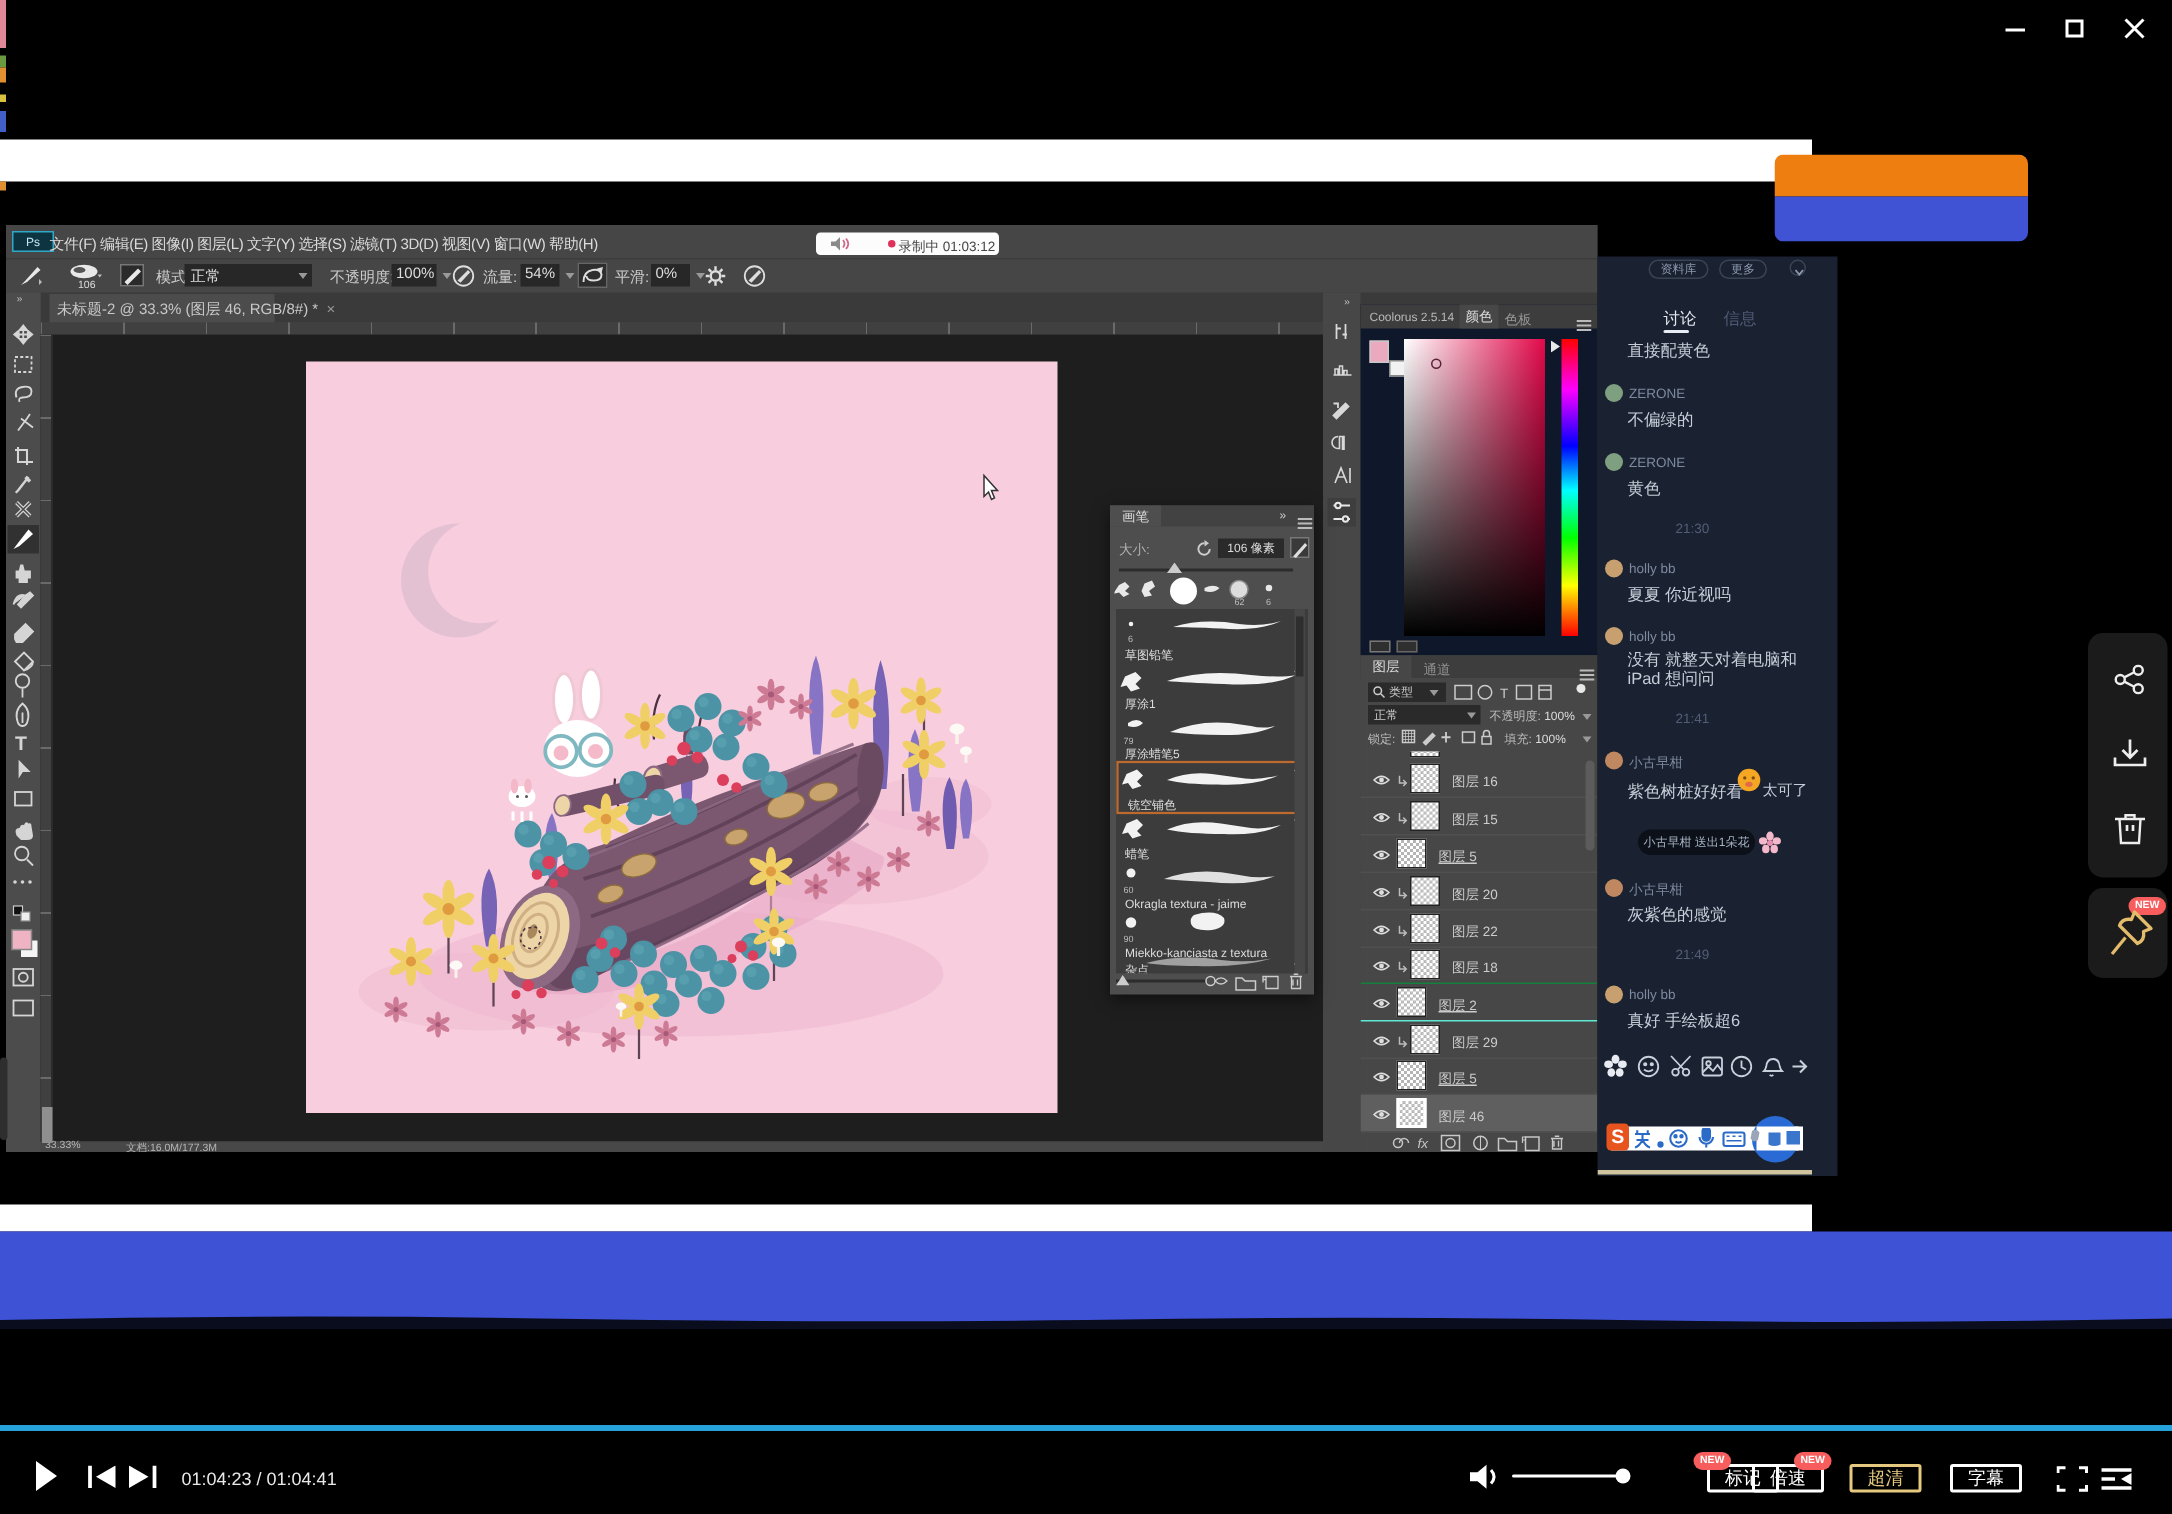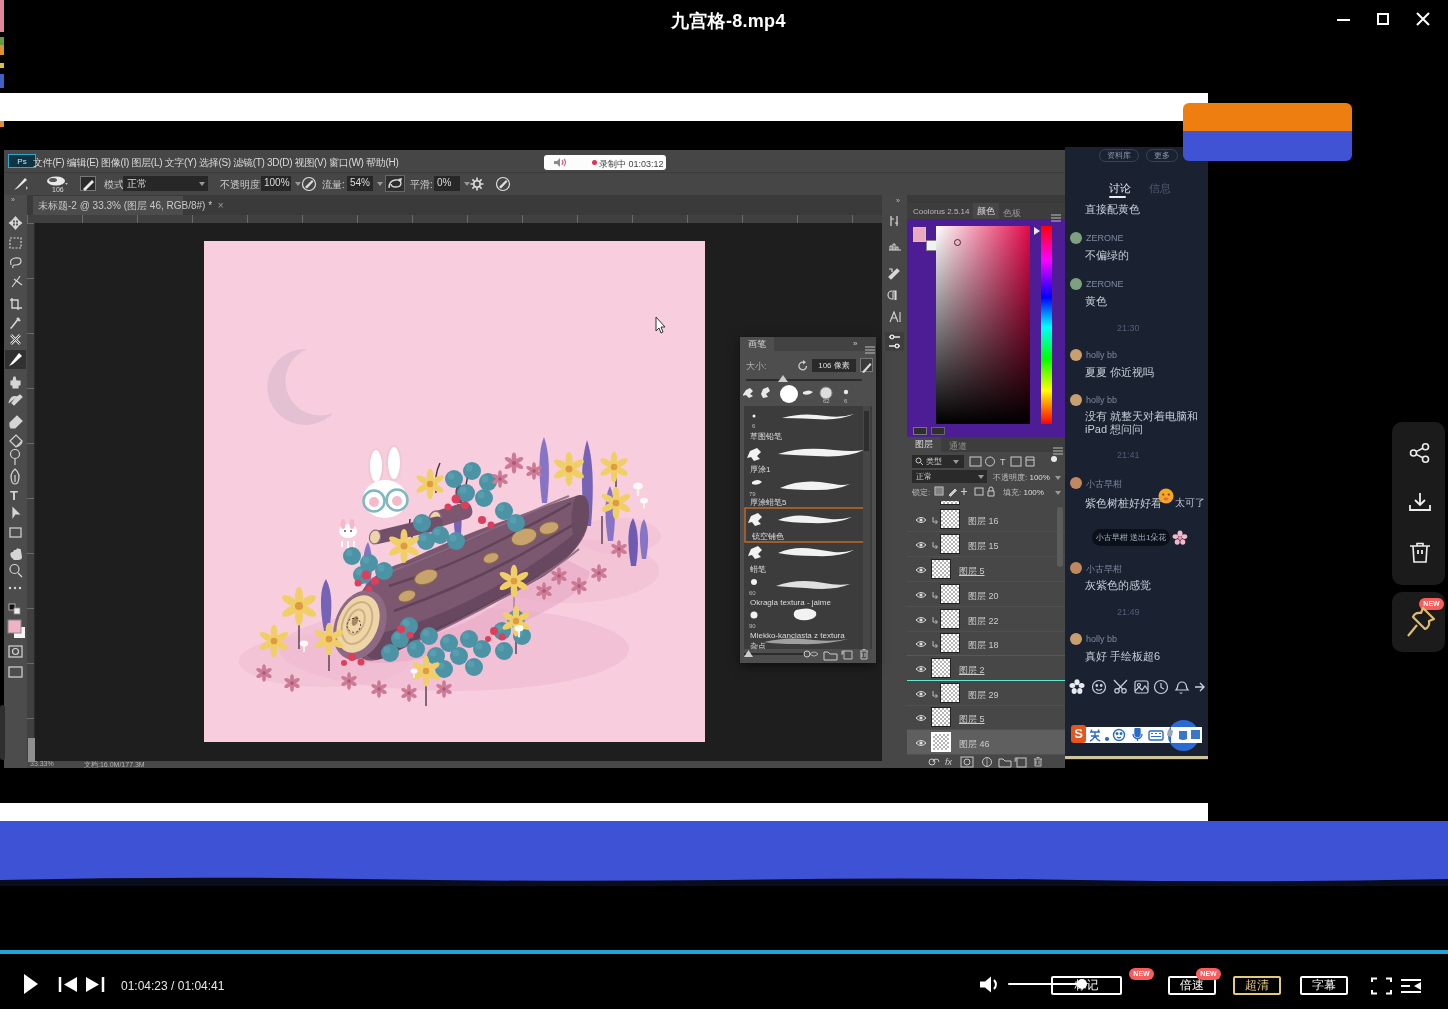--- a/index.html
+++ b/index.html
@@ -7,21 +7,20 @@
 .abs{position:absolute;}
 #stage{position:relative;width:1448px;height:1009px;background:#000;}
 .dna{position:absolute;width:0;height:0;border-left:3px solid transparent;border-right:3px solid transparent;border-top:4px solid #999;}
 .checker{background-color:#fff;background-image:linear-gradient(45deg,#b5b5b5 25%,transparent 25%,transparent 75%,#b5b5b5 75%),linear-gradient(45deg,#b5b5b5 25%,transparent 25%,transparent 75%,#b5b5b5 75%);background-size:4px 4px;background-position:0 0,2px 2px;}
 </style>
 </head>
 <body>
 <div id="stage">
 
 <div class="abs" style="left:0;top:0;width:1448px;height:40px;">
-  <div class="abs" style="left:671px;top:9px;width:400px;font-size:18px;font-weight:bold;color:#fff;letter-spacing:.3px;">九宫格-8.mp4</div>
 
   <div class="abs" style="left:1337px;top:19px;width:13px;height:2px;background:#fff;"></div>
 
   <div class="abs" style="left:1377px;top:13px;width:12px;height:12px;border:2px solid #fff;"></div>
 
   <svg class="abs" style="left:1415px;top:11px;" width="16" height="16">
         <path d="M2 2 L14 14 M14 2 L2 14" stroke="#fff" stroke-width="2"></path>
       </svg>
 </div>
 
@@ -402,21 +401,21 @@
     </g>
     <rect x="3" y="137" width="19" height="19" fill="#3e3e3e"></rect>
     <g stroke="#e8e8e8" fill="none" stroke-width="1.3">
       <path d="M7 142 h11 M7 151 h11"></path>
             <circle cx="10" cy="142" r="1.8" fill="#3e3e3e"></circle>
             <circle cx="15" cy="151" r="1.8" fill="#3e3e3e"></circle>
     </g>
   </svg>
   </div>
 
-  <div class="abs" id="colorpanel" style="left:903px;top:53px;width:158px;height:234px;background:#4c1d95;">
+  <div class="abs" id="colorpanel" style="left:903px;top:53px;width:158px;height:234px;background:#0f172a;">
     <div class="abs" style="left:0;top:0;width:158px;height:16px;background:#3d3d3d;"></div>
     <div class="abs" style="left:6px;top:4px;font-size:8px;color:#b8b8b8;">Coolorus 2.5.14</div>
     <div class="abs" style="left:66px;top:0;width:26px;height:16px;background:#474747;color:#ddd;font-size:9px;text-align:center;line-height:16px;">颜色</div>
     <div class="abs" style="left:96px;top:4px;font-size:9px;color:#989898;">色板</div>
     <div class="abs" style="left:144px;top:5px;"><svg width="10" height="8" viewBox="0 0 10 8">
             <path d="M0 1 H10 M0 4 H10 M0 7 H10" stroke="#bbb" stroke-width="1.2"></path>
           </svg></div>
     <div class="abs" style="left:19px;top:37px;width:11px;height:11px;background:#f2f2f2;border:1px solid #888;"></div>
     <div class="abs" style="left:6px;top:24px;width:13px;height:15px;background:#eaa9be;border:1px solid #c8c8c8;"></div>
     <div class="abs" style="left:29px;top:23px;width:94px;height:198px;background:linear-gradient(to top, #000, rgba(0,0,0,0)), linear-gradient(to right, #fff, #e2094a);"></div>
@@ -667,21 +666,21 @@
             <circle cx="7" cy="6" r="3"></circle>
             <path d="M10 6 q4 -4 8 0 q-4 4 -8 0" stroke-width=".8"></path>
             <path d="M24 4 h4 l2 2 h7 v6 h-13 z"></path>
             <path d="M44 3 h8 v8 h-8 z m-2 2 h2 m-2 2 v-4 h2" stroke-width=".9"></path>
             <path d="M60 3 h8 m-7 0 v8 h6 v-8 m-4.5 -1.5 h3 m-3.5 3.5 v4 m3 -4 v4" stroke-width=".9"></path>
           </g>
         </svg>
   </div>
 </div>
 
-<div class="abs" id="chat" style="left:1065px;top:147px;width:143px;height:613px;background:#1a2130;overflow:hidden;">
+<div class="abs" id="chat" style="left:1065px;top:171px;width:160px;height:613px;background:#1a2130;overflow:hidden;">
   <div class="abs" style="left:34px;top:2px;width:40px;height:13px;border:1px solid #3a4356;border-radius:7px;color:#8b98ad;font-size:8px;text-align:center;line-height:12px;">资料库</div>
   <div class="abs" style="left:81px;top:2px;width:32px;height:13px;border:1px solid #3a4356;border-radius:7px;color:#8b98ad;font-size:8px;text-align:center;line-height:12px;">更多</div>
   <div class="abs" style="left:128px;top:2px;width:11px;height:11px;border:1px solid #3a4356;border-radius:50%;"><svg width="11" height="11">
           <path d="M3 4 L5.5 7 L8 4" stroke="#8b98ad" stroke-width="1.2" fill="none"></path>
         </svg></div>
   <div class="abs" style="left:44px;top:34px;font-size:11px;color:#e3e8f1;">讨论</div>
   <div class="abs" style="left:44px;top:49px;width:17px;height:2px;background:#e8edf5;border-radius:1px;"></div>
   <div class="abs" style="left:84px;top:34px;font-size:11px;color:#4e5a74;">信息</div>
   <div class="abs" style="left:20px;top:55px;font-size:11px;color:#c6cdd9;">直接配黄色</div>
   <div class="abs" style="left:5px;top:85px;width:12px;height:12px;border-radius:50%;background:#7fa080;"></div>
@@ -804,21 +803,21 @@
         <path d="M18 0 V15" stroke="#fff" stroke-width="2.5"></path>
         <path d="M1 0 L14 7.5 L1 15 Z" fill="#fff"></path>
       </svg>
   <div class="abs" style="left:121px;top:26px;font-size:12px;color:#e8e8e8;">01:04:23 / 01:04:41</div>
   <svg class="abs" style="left:979px;top:23px;" width="22" height="17" viewBox="0 0 22 17">
         <path d="M1 5.5 H6 L12 0.5 V16.5 L6 11.5 H1 Z" fill="#fff"></path>
         <path d="M15 4 Q19 8.5 15 13" stroke="#fff" stroke-width="2" fill="none"></path>
       </svg>
   <div class="abs" style="left:1008px;top:30px;width:74px;height:2px;background:#fff;border-radius:1px;"></div>
   <div class="abs" style="left:1077px;top:26px;width:10px;height:10px;border-radius:50%;background:#fff;"></div>
-  <div class="abs" style="left:1051px;top:23px;width:71px;height:19px;border:2px solid #fff;border-radius:2px;color:#fff;font-size:12px;text-align:center;line-height:15px;">标记</div>
+  <div class="abs" style="left:1138px;top:23px;width:48px;height:19px;border:2px solid #fff;border-radius:2px;color:#fff;font-size:12px;text-align:center;line-height:15px;">标记</div>
   <div class="abs" style="left:1129px;top:15px;width:25px;height:12px;background:#f85d5d;border-radius:6px;color:#fff;font-size:7px;font-weight:bold;text-align:center;line-height:12px;">NEW</div>
   <div class="abs" style="left:1168px;top:23px;width:48px;height:19px;border:2px solid #fff;border-radius:2px;color:#fff;font-size:12px;text-align:center;line-height:15px;">倍速</div>
   <div class="abs" style="left:1196px;top:15px;width:25px;height:12px;background:#f85d5d;border-radius:6px;color:#fff;font-size:7px;font-weight:bold;text-align:center;line-height:12px;">NEW</div>
   <div class="abs" style="left:1233px;top:23px;width:48px;height:19px;border:2px solid #e5c97e;border-radius:2px;color:#e5c97e;font-size:12px;text-align:center;line-height:15px;">超清</div>
   <div class="abs" style="left:1300px;top:23px;width:48px;height:19px;border:2px solid #fff;border-radius:2px;color:#fff;font-size:12px;text-align:center;line-height:15px;">字幕</div>
   <svg class="abs" style="left:1371px;top:24px;" width="21" height="18" viewBox="0 0 21 18">
         <g stroke="#fff" stroke-width="2" fill="none">
           <path d="M1 5 V1.5 H6 M15 1.5 H20 V5 M20 13 V16.5 H15 M6 16.5 H1 V13"></path>
         </g>
       </svg>

